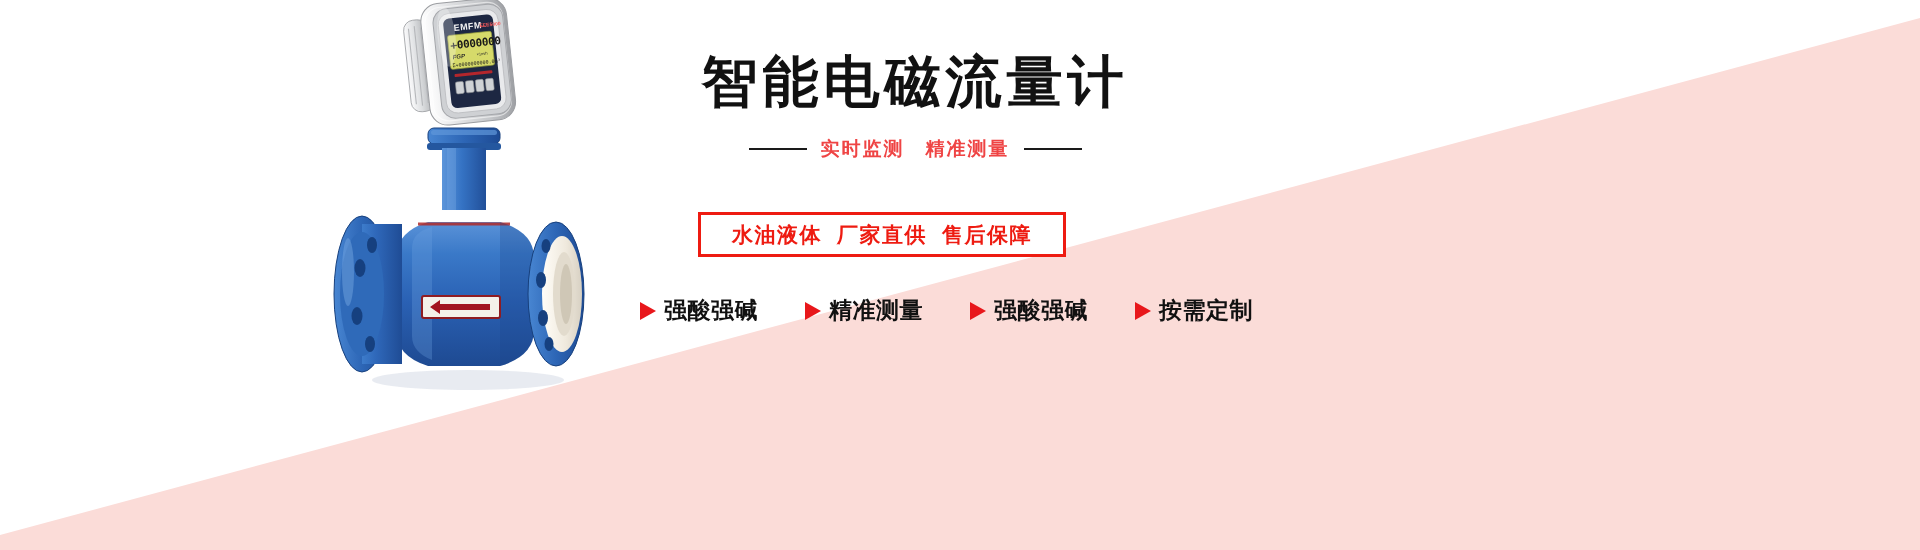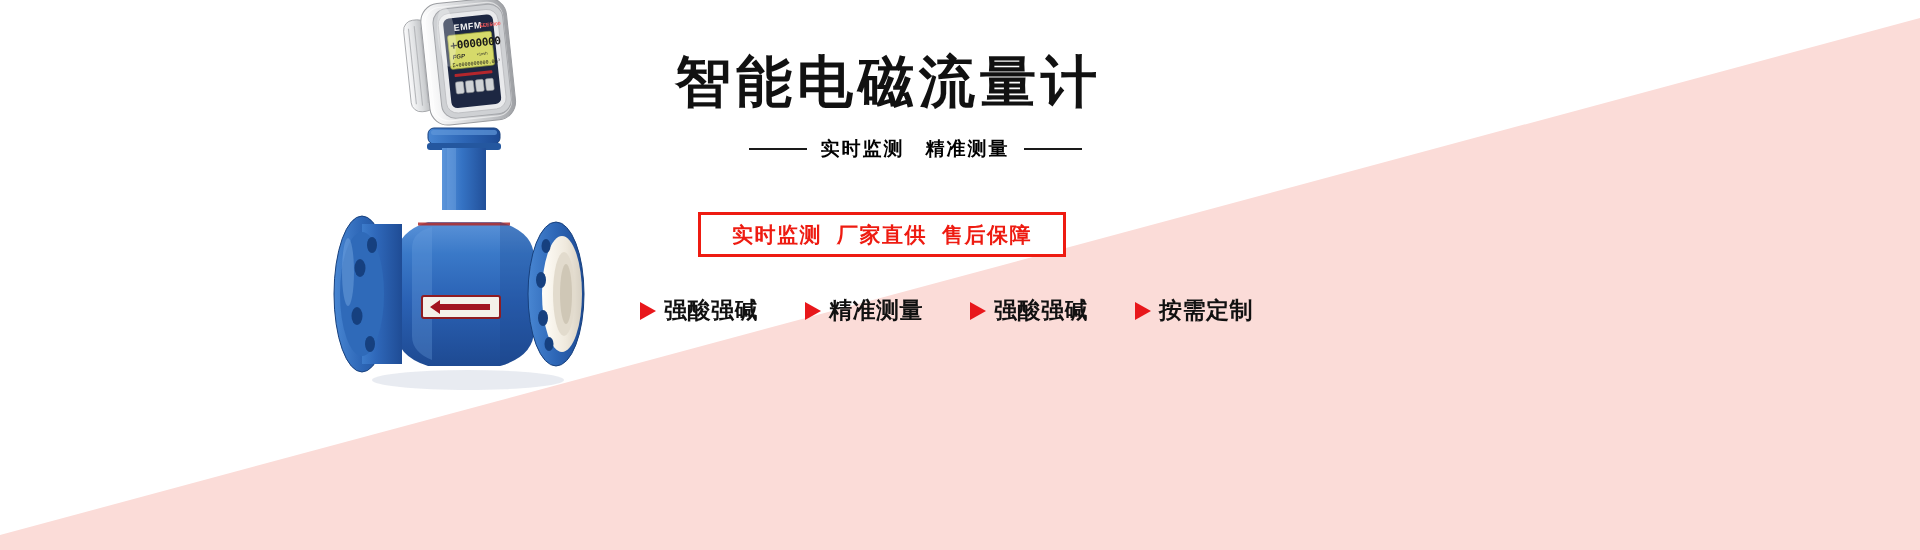--- a/index.html
+++ b/index.html
@@ -50,20 +50,21 @@
     width: 900px;
     height: 550px;
     z-index: 3;
   }
 
   .title {
     position: absolute;
     left: 75px;
     top: 53px;
     width: 480px;
+    text-align: center;
     font-size: 56px;
     font-weight: 700;
     letter-spacing: 5px;
     color: #111111;
     line-height: 1.05;
     white-space: nowrap;
   }
 
   .subtitle-row {
     position: absolute;
@@ -77,21 +78,21 @@
   }
   .sub-rule {
     width: 58px;
     height: 2px;
     background: #1a1a1a;
     flex: none;
   }
   .subtitle {
     font-size: 19px;
     font-weight: 700;
-    color: #000000;
+    color: #ef4444;
     letter-spacing: 2px;
     white-space: nowrap;
   }
 
   .promo-box {
     position: absolute;
     left: 98px;
     top: 212px;
     width: 368px;
     height: 45px;
@@ -297,21 +298,21 @@
     <div class="title">智能电磁流量计</div>
 
     <div class="subtitle-row">
       <span class="sub-rule"></span>
       <span class="subtitle">实时监测　精准测量</span>
       <span class="sub-rule"></span>
     </div>
 
     <div class="promo-box">
       <span class="promo-text">
-        <span>实时监测</span><span class="promo-sep"></span><span>厂家直供</span><span class="promo-sep"></span><span>售后保障</span>
+        <span>水油液体</span><span class="promo-sep"></span><span>厂家直供</span><span class="promo-sep"></span><span>售后保障</span>
       </span>
     </div>
 
     <div class="features">
       <span class="feature-item">
         <span class="tri-icon"></span>
         <span class="feature-label">强酸强碱</span>
       </span>
       <span class="feature-item">
         <span class="tri-icon"></span>

